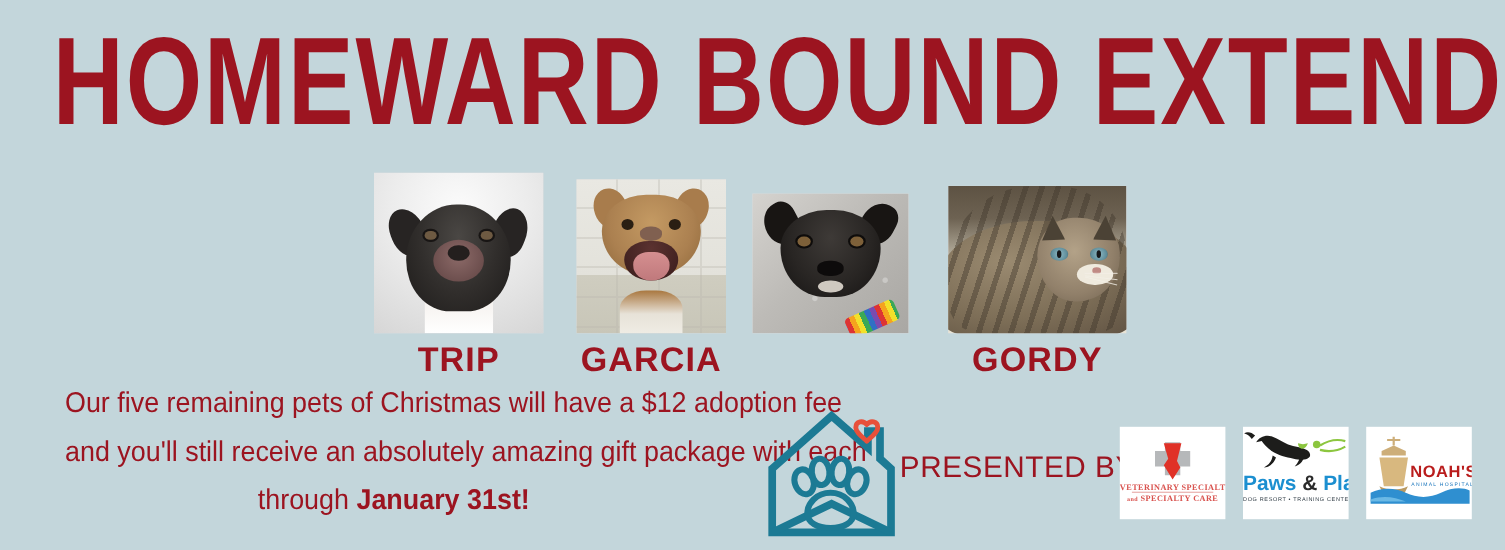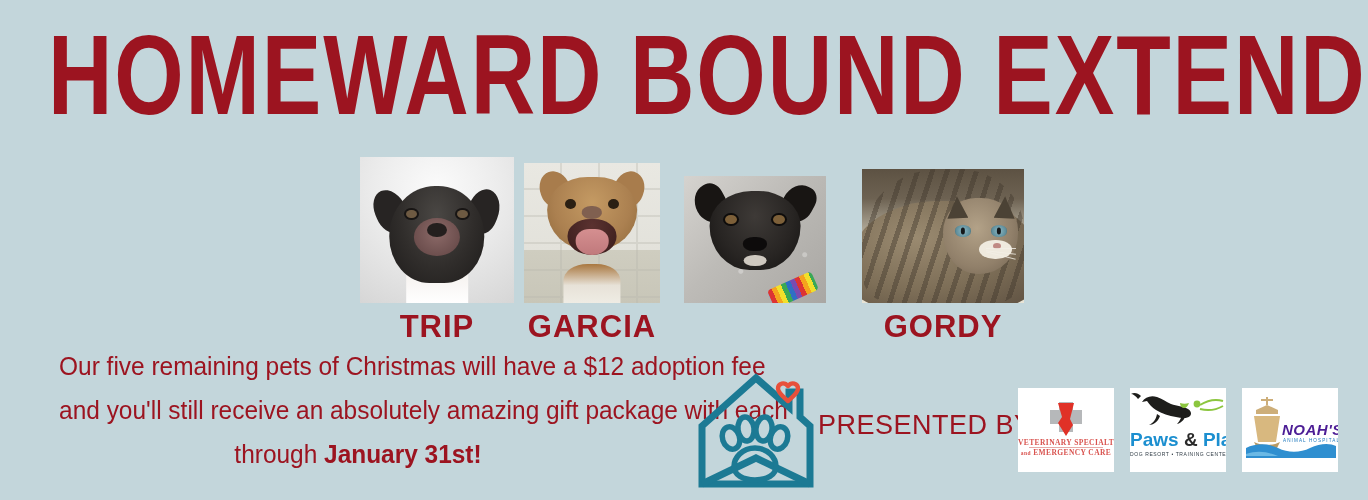--- a/index.html
+++ b/index.html
@@ -34,21 +34,21 @@
     position:relative;overflow:hidden;
     background:#dcdcdc;
   }
   .pet .name{
     position:absolute;left:50%;transform:translateX(-50%);
     color:#9c1420;font-weight:bold;font-size:31px;letter-spacing:1px;
     white-space:nowrap;font-family:"Liberation Sans",sans-serif;
   }
 
   
-  #pet-trip{left:360px;top:0px;}
+  #pet-trip{left:340px;top:0px;}
   #pet-trip .photo{width:154px;height:146px;}
   #pet-trip .name{top:152px;}
   #pet-garcia{left:524px;top:6px;text-align:center;}
   #pet-garcia .photo{width:136px;height:140px;}
   #pet-garcia .name{top:146px;}
   #pet-korbin{left:684px;top:19px;}
   #pet-korbin .photo{width:142px;height:127px;}
   #pet-korbin .name{top:133px;}
   #pet-gordy{left:862px;top:12px;}
   #pet-gordy .photo{width:162px;height:134px;}
@@ -218,21 +218,21 @@
   .paws-word .amp{color:#2b2b2b;}
   .paws-tag{
     position:absolute;left:0;top:63px;width:100%;text-align:center;
     font-size:5px;letter-spacing:.6px;color:#2f3b44;white-space:nowrap;
     font-family:"Liberation Sans",sans-serif;
   }
 
   .noah-word{
     position:absolute;left:40px;top:34px;
     font-family:"Liberation Sans",sans-serif;font-weight:bold;font-size:15px;
-    color:#4c1d95;letter-spacing:.5px;line-height:1;white-space:nowrap;font-style:italic;
+    color:#b91c1c;letter-spacing:.5px;line-height:1;white-space:nowrap;
   }
   .noah-tag{
     position:absolute;left:41px;top:50px;
     font-size:4.6px;letter-spacing:1.1px;color:#1c77bd;white-space:nowrap;
     font-family:"Liberation Sans",sans-serif;
   }
 </style>
 </head>
 <body>
 
@@ -344,21 +344,21 @@
   <div class="sponsors">
 
     <div class="sponsor" id="sponsor-vsec">
       <div class="sp-inner">
         <svg viewBox="0 0 96 50" width="96" height="50" aria-hidden="true">
           <path d="M41 14 h14 v8 h9 v14 h-9 v8 h-14 v-8 h-9 v-14 h9 z" fill="#b6b8ba"></path>
           <path d="M40 15 h16 l-4 16 l3 6 l-7 11 l-8 -13 l4 -6 z" fill="#e03127"></path>
         </svg>
         <div class="vsec-rule"></div>
         <div class="vsec-txt1">VETERINARY SPECIALTY</div>
-        <div class="vsec-txt2"><span class="vsec-and">and</span> <span>EMERGENCY CARE</span></div>
+        <div class="vsec-txt2"><span class="vsec-and">and</span> <span>SPECIALTY CARE</span></div>
       </div>
     </div>
 
     <div class="sponsor" id="sponsor-paws">
       <div class="sp-inner">
         <svg viewBox="0 0 96 44" width="96" height="44" aria-hidden="true">
           <path d="M12 14 c3 -5 9 -7 15 -5 c5 1.6 9 5 14 7 c6 2.4 12 2 17 5 c3 1.8 4 5 2 7 c-3 3 -9 2 -14 1 c-7 -1.4 -14 -3 -20 -7 c-4 -2.6 -7 -6 -9 -9 z" fill="#1d1d1b"></path>
           <path d="M8 11 c-2 -3 -5 -5 -7 -5 c3 -2 7 -1 10 2 z" fill="#1d1d1b"></path>
           <path d="M27 26 c-1 6 -4 9 -8 11 c4 0 9 -3 11 -9 z" fill="#1d1d1b"></path>
           <path d="M52 24 c0 5 -2 9 -5 12 c5 -1 9 -6 9 -12 z" fill="#1d1d1b"></path>

